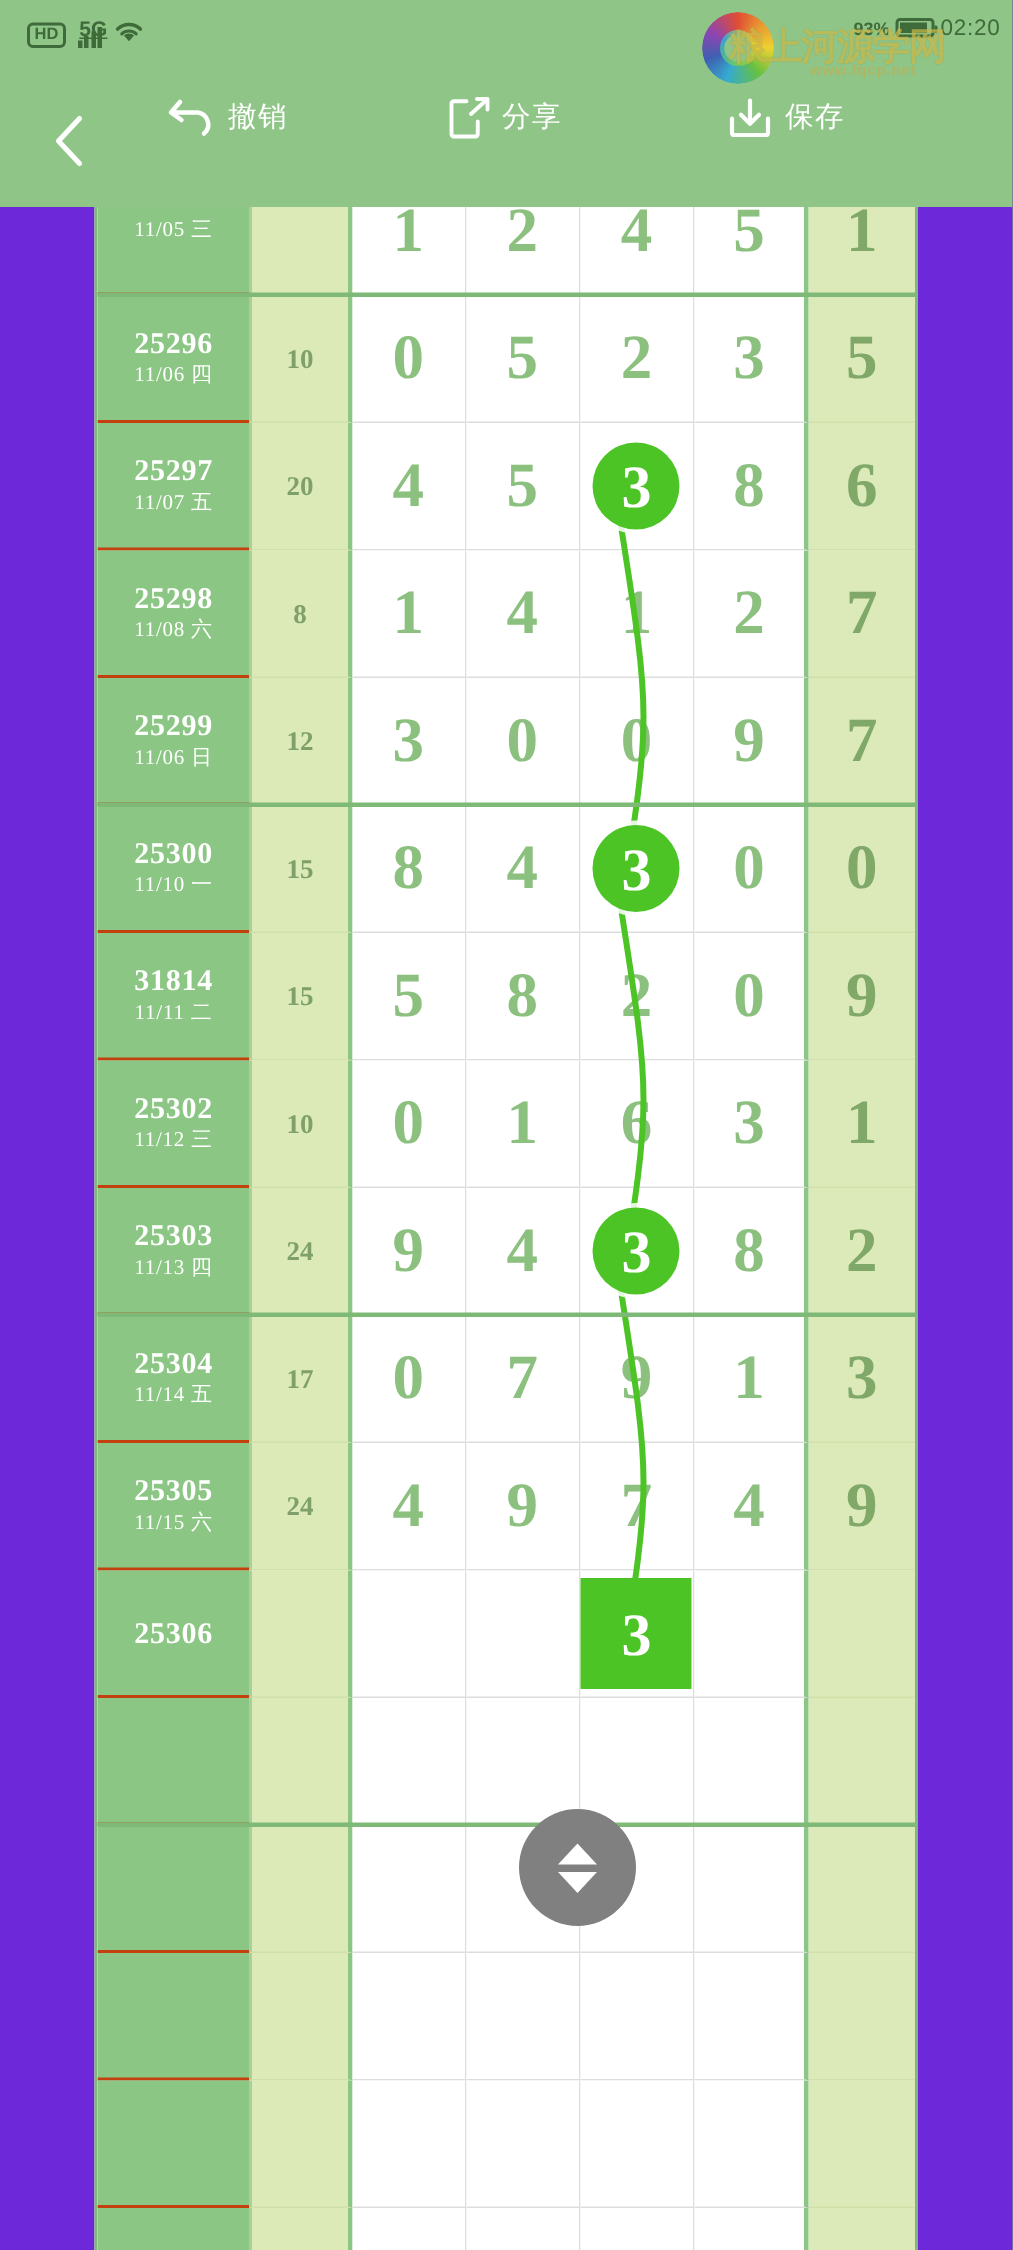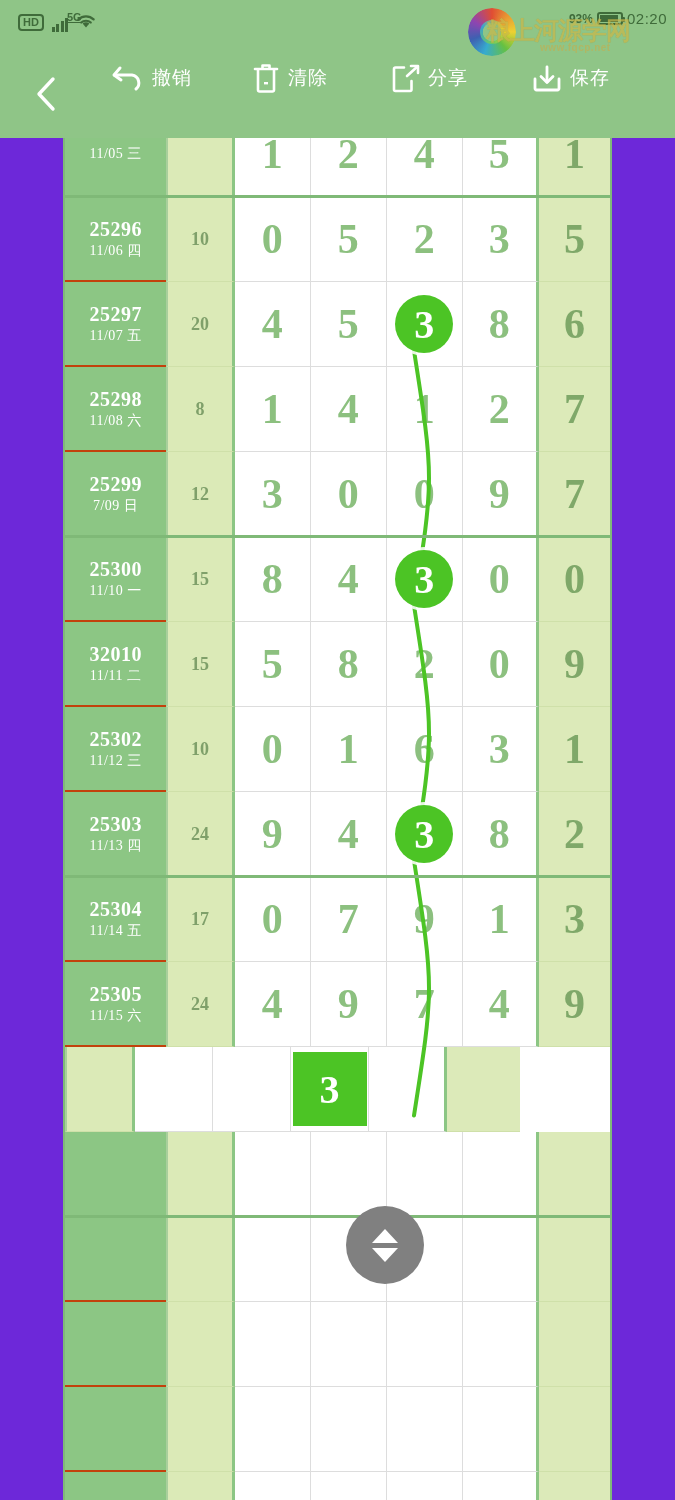--- a/index.html
+++ b/index.html
@@ -24,21 +24,21 @@
     position:absolute; left:18px; top:12px;
     display:flex; align-items:center; gap:7px;
   }
   .hd-badge {
     border:2px solid #3f6b3a; border-radius:4px;
     color:#3f6b3a; font-size:11px; font-weight:bold;
     padding:0px 3px; line-height:13px;
     font-family:"Liberation Sans", sans-serif;
   }
   .sig { display:flex; align-items:flex-end; gap:1.5px; height:18px; position:relative; }
-  .sig .g5 { position:absolute; top:-3px; left:16px; font-size:11px; color:#3f6b3a; font-weight:bold;text-decoration:underline;}
+  .sig .g5 { position:absolute; top:-3px; left:2px; font-size:14px; color:#3f6b3a; font-weight:bold;text-decoration:underline;}
   .sig .bars { display:flex; align-items:flex-end; gap:1.5px; margin-top:6px; margin-left:1px;}
   .sig .bars i { display:block; width:3px; background:#3f6b3a; }
   .status-right {
     position:absolute; right:8px; top:10px;
     display:flex; align-items:center; gap:4px;
     color:#3f6b3a; font-size:15px; font-weight:bold;
   }
   .batt-pct { font-size:12px; }
   .batt-shape {
     width:26px; height:13px; border:2px solid #3f6b3a; border-radius:3px;
@@ -236,31 +236,20 @@
         <div class="tool">
           <span class="ic">
             <svg width="36" height="32" viewBox="0 0 36 32">
               <path d="M10 6 L4 13 L11 18" stroke="#ffffff" stroke-width="3" fill="none" stroke-linecap="round" stroke-linejoin="round"></path>
               <path d="M4.5 13 L22 13 A8 8 0 0 1 26 27" stroke="#ffffff" stroke-width="3" fill="none" stroke-linecap="round"></path>
             </svg>
           </span>
           <span class="lb">撤销</span>
         </div>
 
-        <div class="tool">
-          <span class="ic">
-            <svg width="32" height="34" viewBox="0 0 32 34">
-              <path d="M5 8 H27" stroke="#ffffff" stroke-width="2.6" stroke-linecap="round"></path>
-              <path d="M12.5 8 V4.5 H19.5 V8" stroke="#ffffff" stroke-width="2.6" fill="none" stroke-linejoin="round"></path>
-              <path d="M8 8 V29 A1.6 1.6 0 0 0 9.6 30.5 H22.4 A1.6 1.6 0 0 0 24 29 V8" stroke="#ffffff" stroke-width="2.6" fill="none" stroke-linejoin="round"></path>
-              <rect x="14" y="21" width="4" height="2.4" fill="#ffffff"></rect>
-            </svg>
-          </span>
-          <span class="lb">清除</span>
-        </div>
 
         <div class="tool">
           <span class="ic">
             <svg width="32" height="32" viewBox="0 0 32 32">
               <path d="M21 4 H28 V11" stroke="#ffffff" stroke-width="2.6" fill="none" stroke-linecap="round" stroke-linejoin="round"></path>
               <path d="M17 14 L27.5 4.5" stroke="#ffffff" stroke-width="2.6" fill="none" stroke-linecap="round"></path>
               <path d="M21.5 19 V27.5 A1.5 1.5 0 0 1 20 29 H5.5 A1.5 1.5 0 0 1 4 27.5 V7 A1.5 1.5 0 0 1 5.5 5.5 H14" stroke="#ffffff" stroke-width="2.6" fill="none" stroke-linecap="round" stroke-linejoin="round"></path>
             </svg>
           </span>
           <span class="lb">分享</span>
@@ -335,21 +324,21 @@
           <div class="c-sum">8</div>
           <div class="c-num">1</div>
           <div class="c-num">4</div>
           <div class="c-num">1</div>
           <div class="c-num last-num">2</div>
           <div class="c-tail">7</div>
         </div>
         <div class="row">
           <div class="c-issue">
             <div class="no">25299</div>
-            <div class="dt">7/09 日</div>
+            <div class="dt">11/06 日</div>
           </div>
           <div class="c-sum">12</div>
           <div class="c-num">3</div>
           <div class="c-num">0</div>
           <div class="c-num">0</div>
           <div class="c-num last-num">9</div>
           <div class="c-tail">7</div>
         </div>
         <div class="row thick-top">
           <div class="c-issue">
@@ -360,21 +349,21 @@
           <div class="c-num">8</div>
           <div class="c-num">4</div>
           <div class="c-num">
             <div class="marker">3</div>
           </div>
           <div class="c-num last-num">0</div>
           <div class="c-tail">0</div>
         </div>
         <div class="row">
           <div class="c-issue">
-            <div class="no">32010</div>
+            <div class="no">31814</div>
             <div class="dt">11/11 二</div>
           </div>
           <div class="c-sum">15</div>
           <div class="c-num">5</div>
           <div class="c-num">8</div>
           <div class="c-num">2</div>
           <div class="c-num last-num">0</div>
           <div class="c-tail">9</div>
         </div>
         <div class="row">
@@ -421,20 +410,23 @@
             <div class="dt">11/15 六</div>
           </div>
           <div class="c-sum">24</div>
           <div class="c-num">4</div>
           <div class="c-num">9</div>
           <div class="c-num">7</div>
           <div class="c-num last-num">4</div>
           <div class="c-tail">9</div>
         </div>
         <div class="row">
+          <div class="c-issue">
+            <div class="no">25306</div>
+          </div>
           <div class="c-sum"></div>
           <div class="c-num"></div>
           <div class="c-num"></div>
           <div class="c-num">
             <div class="marker square">3</div>
           </div>
           <div class="c-num last-num"></div>
           <div class="c-tail"></div>
         </div>
         <div class="row">

